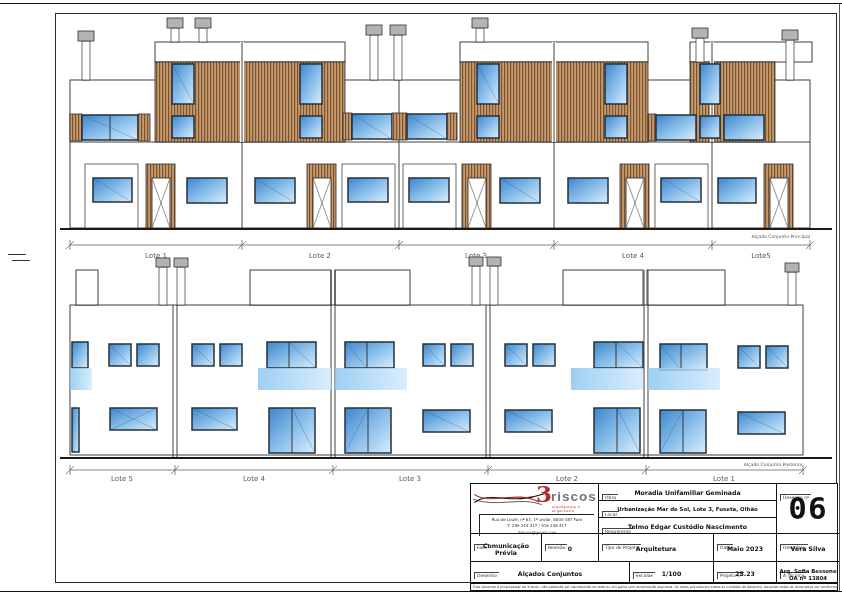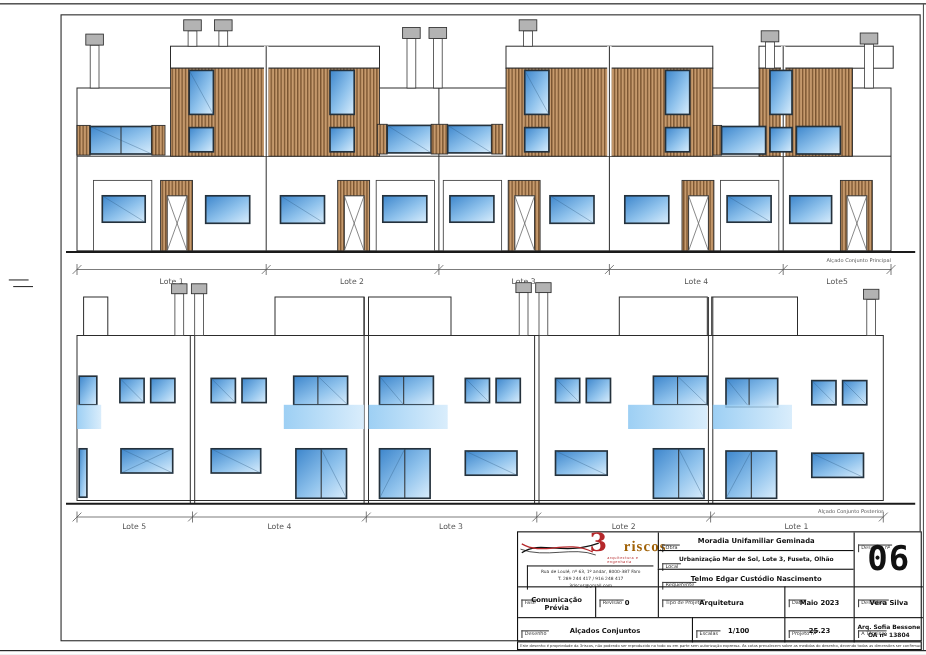--- a/index.html
+++ b/index.html
@@ -39,22 +39,22 @@
   .val{position:absolute;left:0;right:0;top:50%;transform:translateY(-38%);
        text-align:center;font-size:6.2px;font-weight:bold;color:#111;line-height:1.25;}
   .val.small{font-size:5.4px;}
   .bignum{position:absolute;left:0;right:0;top:9px;text-align:center;
           font-family:"DejaVu Sans Mono",monospace;font-size:31px;font-weight:bold;
           letter-spacing:1px;color:#111;line-height:1;}
   .logo{position:relative;height:28px;}
   .swoosh{position:absolute;left:2px;top:1px;}
   .three{position:absolute;left:65px;top:-2px;font-size:23px;font-weight:bold;color:#b5282b;
          font-family:"DejaVu Serif",serif;line-height:1;}
-  .riscos{position:absolute;left:96px;top:6px;font-size:13.5px;font-weight:bold;color:#a16207;
-          letter-spacing:1px;font-family:Liberation Serif, serif;line-height:1;}
+  .riscos{position:absolute;left:80px;top:6px;font-size:13.5px;font-weight:bold;color:#737373;
+          letter-spacing:1px;font-family:Liberation Sans, sans-serif;line-height:1;}
   .tag{position:absolute;left:81px;top:21px;font-size:3.2px;color:#b5282b;letter-spacing:0.4px;}
   .addr{margin:2px 4px 0 8px;border-top:1px solid #222;border-left:1px solid #222;
         padding:2px 0 0 0;text-align:center;font-size:4px;line-height:1.6;color:#333;}
   .disc{position:absolute;left:470px;top:583px;width:368px;height:8px;border:1px solid #111;
         box-sizing:border-box;overflow:hidden;white-space:nowrap;font-size:3.4px;
         line-height:6px;color:#333;padding-left:2px;}
 </style>
 </head>
 <body>
 

